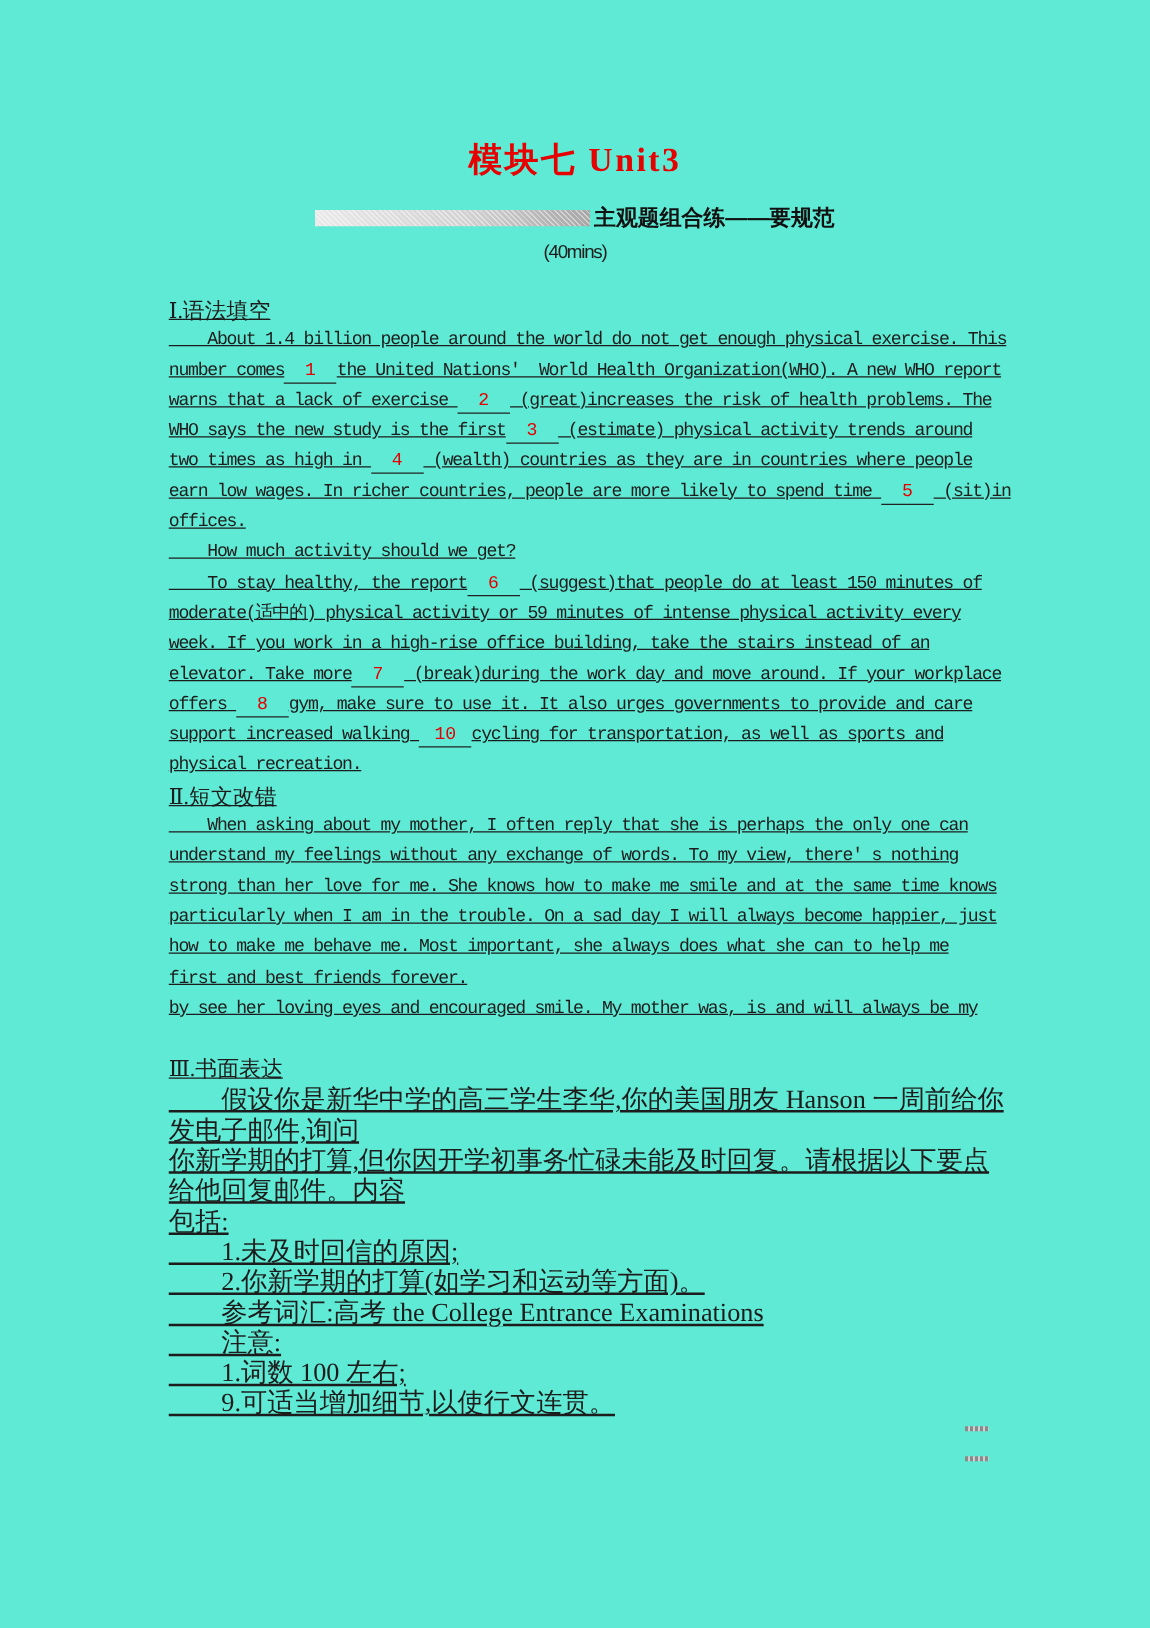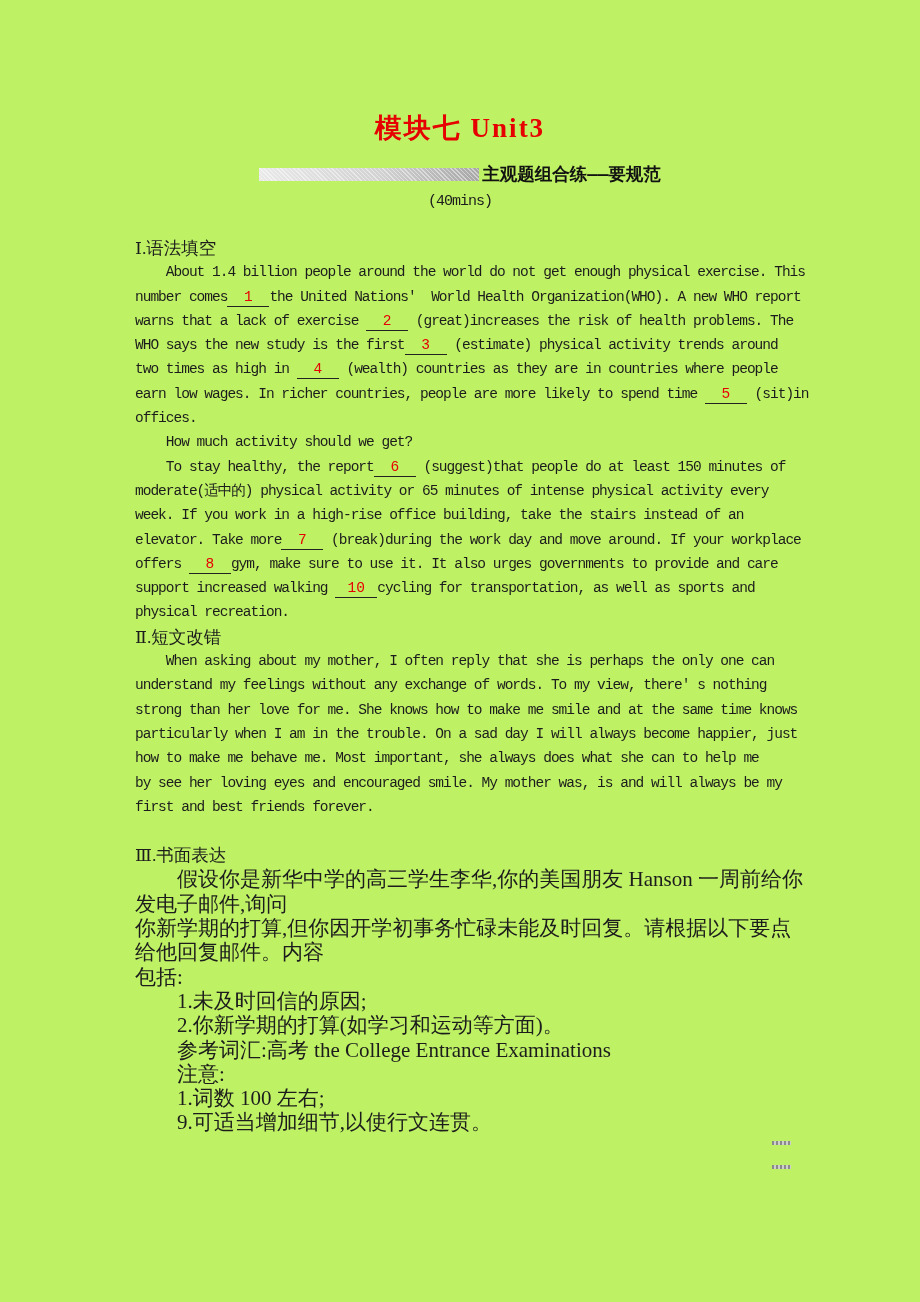--- a/index.html
+++ b/index.html
@@ -1,40 +1,40 @@
 <!DOCTYPE html>
 <html><head>
 <meta charset="utf-8">
 <style>
   html,body { margin:0; padding:0; background:#ffffff; }
   body { width:920px; height:1302px; overflow:hidden; font-family:"Liberation Sans",sans-serif; color:#1c1c1c; }
-  .doc { position:relative; width:920px; height:1302px; background:#bef264; }
+  .doc { position:relative; width:920px; height:1302px; background:#5eead4; }
 
   .title {
     padding-top:110px; text-align:center;
     font-family:"Liberation Serif","DejaVu Serif",serif;
     font-size:27px; font-weight:bold; letter-spacing:2px;
   }
 
   .subtitle-row { display:flex; justify-content:center; align-items:center; margin-top:17px; height:22px; }
   .subtitle-bar {
     width:220px; height:13px; margin-right:3px;
     background:
       repeating-linear-gradient(45deg, rgba(255,255,255,.45) 0 1px, rgba(0,0,0,0) 1px 3px),
       linear-gradient(to right,#e9e9e9 0%,#d2d2d2 55%,#a7a7a7 100%);
   }
-  .subtitle-text { font-size:17.5px; font-weight:bold; color:#111; font-family:Liberation Mono, monospace; }
+  .subtitle-text { font-size:17.5px; font-weight:bold; color:#111; font-family:Liberation Sans, sans-serif; }
 
   .duration {
     margin-top:8px; text-align:center;
-    font-family:Liberation Mono, monospace;
+    font-family:Liberation Sans, sans-serif;
     font-size:15px; letter-spacing:-1px;
   }
 
-  .content { padding:26px 110px 0 135px; }
+  .content { padding:26px 110px 0 135px;text-decoration:underline; }
 
   .sec-heading {
     font-family:"Liberation Serif","DejaVu Serif",serif;
     font-size:17.5px; line-height:24.3px; color:#1c1c1c;
   }
 
   .passage .line {
     white-space:pre;
     font-family:"Liberation Mono","DejaVu Sans Mono",monospace;
     font-size:14.5px; letter-spacing:-1px; line-height:24.3px; color:#1c1c1c;
@@ -83,37 +83,37 @@
     <div class="passage">
         <div class="line">    About 1.4 billion people around the world do not get enough physical exercise. This</div>
         <div class="line">number comes<span class="blank">1</span>the United Nations'  World Health Organization(WHO). A new WHO report</div>
         <div class="line">warns that a lack of exercise <span class="blank">2</span> (great)increases the risk of health problems. The</div>
         <div class="line">WHO says the new study is the first<span class="blank">3</span> (estimate) physical activity trends around</div>
         <div class="line">two times as high in <span class="blank">4</span> (wealth) countries as they are in countries where people</div>
         <div class="line">earn low wages. In richer countries, people are more likely to spend time <span class="blank">5</span> (sit)in</div>
         <div class="line">offices.</div>
         <div class="line">    How much activity should we get?</div>
         <div class="line">    To stay healthy, the report<span class="blank">6</span> (suggest)that people do at least 150 minutes of</div>
-        <div class="line">moderate(适中的) physical activity or 65 minutes of intense physical activity every</div>
+        <div class="line">moderate(适中的) physical activity or 59 minutes of intense physical activity every</div>
         <div class="line">week. If you work in a high-rise office building, take the stairs instead of an</div>
         <div class="line">elevator. Take more<span class="blank">7</span> (break)during the work day and move around. If your workplace</div>
         <div class="line">offers <span class="blank">8</span>gym, make sure to use it. It also urges governments to provide and care</div>
         <div class="line">support increased walking <span class="blank">10</span>cycling for transportation, as well as sports and</div>
         <div class="line">physical recreation.</div>
       </div>
 
     <div class="sec-heading">Ⅱ.短文改错</div>
     <div class="passage">
         <div class="line">    When asking about my mother, I often reply that she is perhaps the only one can</div>
         <div class="line">understand my feelings without any exchange of words. To my view, there' s nothing</div>
         <div class="line">strong than her love for me. She knows how to make me smile and at the same time knows</div>
         <div class="line">particularly when I am in the trouble. On a sad day I will always become happier, just</div>
         <div class="line">how to make me behave me. Most important, she always does what she can to help me</div>
+        <div class="line">first and best friends forever.</div>
         <div class="line">by see her loving eyes and encouraged smile. My mother was, is and will always be my</div>
-        <div class="line">first and best friends forever.</div>
       </div>
 
     <div class="gap-line"></div>
 
     <div class="sec-heading">Ⅲ.书面表达</div>
     <div class="cn">
         <div class="line">　　假设你是新华中学的高三学生李华,你的美国朋友 Hanson 一周前给你发电子邮件,询问</div>
         <div class="line">你新学期的打算,但你因开学初事务忙碌未能及时回复。请根据以下要点给他回复邮件。内容</div>
         <div class="line">包括:</div>
         <div class="line">　　1.未及时回信的原因;</div>

